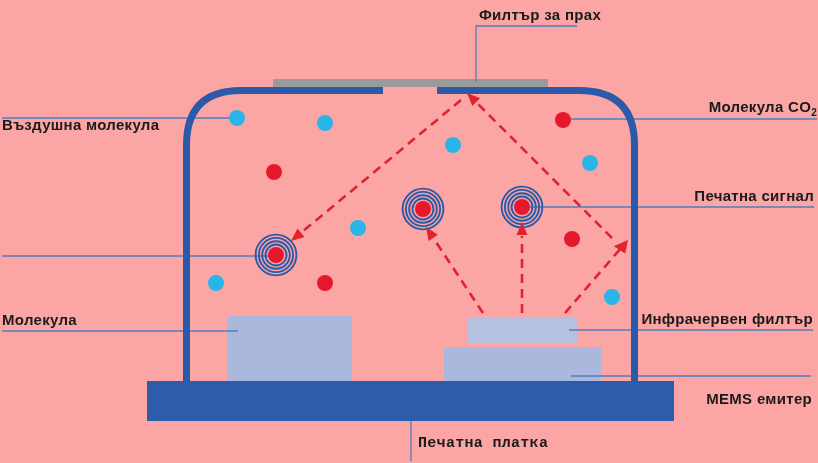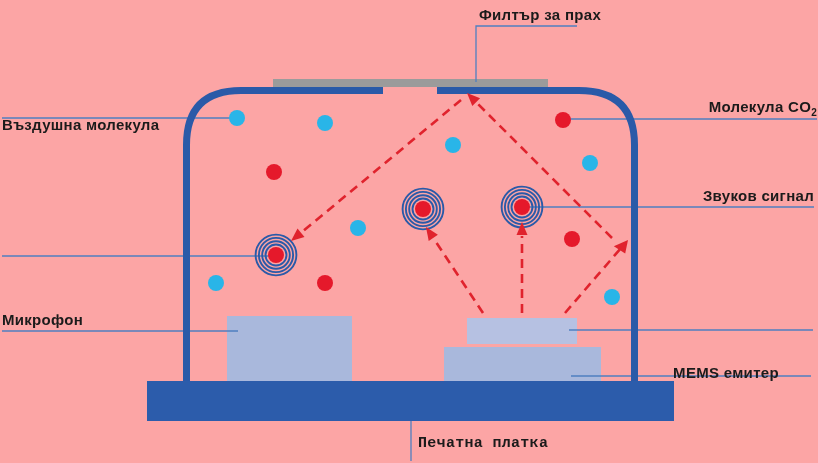--- a/index.html
+++ b/index.html
@@ -109,22 +109,23 @@
       <polygon class="rayhead" points="291,241 304.5,236.9 297.5,228.5"></polygon>
     </g>
   </svg>
 
   <div class="lbl" style="left:479px;top:6px;">Филтър за прах</div>
 
   <div class="lbl" style="left:2px;top:88px;margin-top:28px;">Въздушна молекула</div>
 
   <div class="lbl right" style="left:640px;top:98px;width:177px;"><span>Молекула CO</span><sub>2</sub></div>
 
-  <div class="lbl right" style="left:640px;top:187px;width:174px;">Звуков сигнал</div>
+  <div class="lbl right" style="left:640px;top:187px;width:174px;">Печатна сигнал</div>
 
 
-  <div class="lbl" style="left:2px;top:311px;">Микрофон</div>
+  <div class="lbl" style="left:2px;top:311px;">Молекула</div>
 
+  <div class="lbl right" style="left:640px;top:310px;width:173px;">Инфрачервен филтър</div>
 
-  <div class="lbl right" style="left:640px;top:364px;width:172px;text-align:center;">MEMS емитер</div>
+  <div class="lbl right" style="left:640px;top:390px;width:172px;">MEMS емитер</div>
 
   <div class="lbl" style="left:418px;top:435px;font-family:Liberation Mono, monospace;">Печатна платка</div>
 </div>
 
 </body></html>

